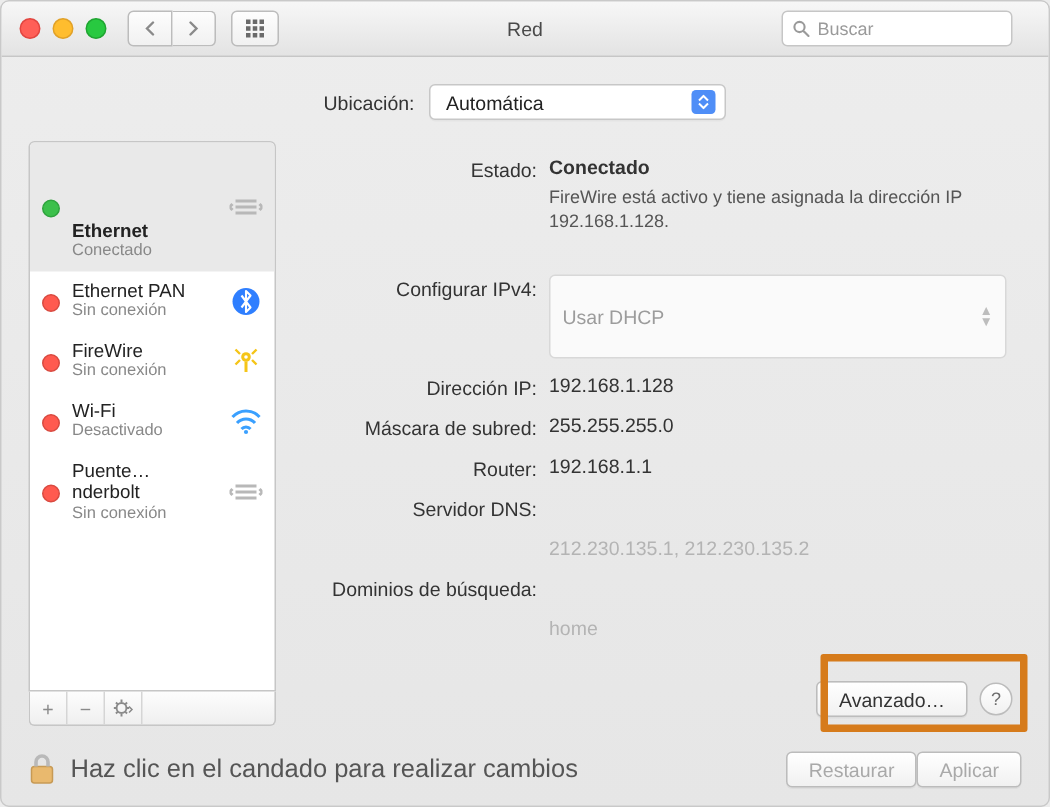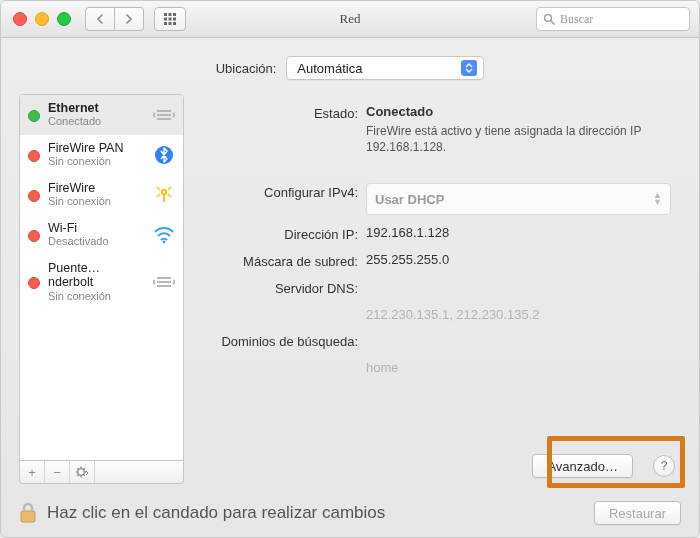--- a/index.html
+++ b/index.html
@@ -1,65 +1,65 @@
 <!DOCTYPE html>
 <html><head>
 <meta charset="utf-8">
 <style>
   html,body{margin:0;padding:0;font-family:-apple-system,"Helvetica Neue",Arial,sans-serif;font-size:13px;color:#222;background:#ececec;}
   .window{width:700px;height:538px;background:linear-gradient(#ededed,#e6e6e6);border:1px solid #c9c9c9;border-radius:6px;box-sizing:border-box;position:relative;overflow:hidden;}
   
-  .titlebar{height:36px;background:linear-gradient(#f7f7f7,#e3e3e3);border-bottom:1px solid #c6c6c6;display:flex;align-items:center;position:relative;font-family:Liberation Serif, serif;}
+  .titlebar{height:36px;background:linear-gradient(#f7f7f7,#e3e3e3);border-bottom:1px solid #c6c6c6;display:flex;align-items:center;position:relative;}
   .traffic{display:flex;gap:8px;margin-left:12px;}
   .tl{width:12px;height:12px;border-radius:50%;}
   .tl.red{background:#ff5f57;border:1px solid #e24640;}
   .tl.yellow{background:#ffbd2e;border:1px solid #e1a127;}
   .tl.green{background:#28c940;border:1px solid #1fa531;}
   .navbtns{display:flex;margin-left:14px;}
   .segbtn{height:22px;width:28px;background:linear-gradient(#fdfdfd,#f1f1f1);border:1px solid #bcbcbc;display:flex;align-items:center;justify-content:center;color:#8a8a8a;font-size:12px;}
   .segbtn:first-child{border-radius:4px 0 0 4px;}
   .segbtn:last-child{border-radius:0 4px 4px 0;border-left:none;}
   .gridbtn{height:22px;width:30px;margin-left:10px;background:linear-gradient(#fdfdfd,#f1f1f1);border:1px solid #bcbcbc;border-radius:4px;display:flex;align-items:center;justify-content:center;color:#6a6a6a;}
   .titlecenter{position:absolute;left:0;right:0;text-align:center;font-size:13px;color:#4a4a4a;pointer-events:none;}
-  .searchwrap{margin-left:auto;margin-right:9px;}
+  .searchwrap{margin-left:auto;margin-right:24px;}
   .searchbox{height:22px;width:140px;border:1px solid #c6c6c6;border-radius:4px;background:#fff;display:flex;align-items:center;padding:0 6px;color:#9a9a9a;font-size:12px;gap:5px;}
   
   .locationrow{display:flex;align-items:center;justify-content:center;gap:10px;padding:18px 0 14px 0;}
   .loclabel{color:#333;}
   .popup{height:22px;border:1px solid #c7c7c7;border-radius:4px;background:#fff;display:flex;align-items:center;padding:0 6px 0 10px;min-width:180px;justify-content:space-between;box-shadow:0 1px 0 rgba(0,0,0,0.03);gap:42px;}
   .popup .arrows{width:16px;height:16px;background:#4f8ef7;border-radius:3px;display:flex;flex-direction:column;align-items:center;justify-content:center;gap:0;}
   .popup .arrows svg{width:8px;height:5px;}
   
   .body{display:flex;padding:0 18px 0 18px;gap:14px;height:390px;}
   .sidebar{width:165px;display:flex;flex-direction:column;}
   .svclist{flex:1;background:#fff;border:1px solid #c6c6c6;border-radius:4px 4px 0 0;overflow:auto;}
   .svcitem{display:flex;align-items:center;padding:6px 8px 6px 8px;gap:8px;position:relative;border-bottom:1px solid transparent;}
   .svcitem .dot{width:10px;height:10px;border-radius:50%;flex:0 0 auto;margin-top:2px;}
   .dot.green{background:#3cc04b;border:1px solid #2fa33d;}
   .dot.red{background:#ff5a4f;border:1px solid #d94a40;}
   .svcitem .txt{flex:1;line-height:1.15;}
   .svcitem .name{font-size:12.5px;color:#222;}
   .svcitem .status{font-size:11px;color:#888;}
   .svcitem.selected{background:#e9e9e9;}
-  .svcitem.selected .name{font-weight:600;}
+  .svcitem.selected .name{font-weight:600;margin-top:46px;}
   .svcicon{width:22px;height:22px;flex:0 0 auto;display:flex;align-items:center;justify-content:center;}
   .listtoolbar{height:22px;background:linear-gradient(#fdfdfd,#efefef);border:1px solid #c6c6c6;border-top:none;border-radius:0 0 4px 4px;display:flex;align-items:center;color:#8a8a8a;}
   .listtoolbar .tbtn{width:24px;height:100%;display:flex;align-items:center;justify-content:center;border-right:1px solid #d5d5d5;font-size:13px;}
   
   .detail{flex:1;background:transparent;position:relative;}
   .detailinner{padding:10px 10px 0 10px;}
   .formrow{display:flex;align-items:flex-start;margin-bottom:10px;justify-content:flex-end;}
   .formrow .lbl{width:150px;text-align:right;padding-right:8px;color:#333;font-size:13px;padding-top:2px;}
   .formrow .val{flex:1;color:#333;font-size:13px;}
   .formrow .val.bold{font-weight:600;}
   .formrow .val.muted{color:#b4b4b4;margin-top:28px;}
   .substatus{font-size:12px;color:#555;max-width:300px;margin-top:4px;line-height:1.35;}
-  .selectlike{height:22px;border:1px solid #d8d8d8;border-radius:4px;background:#fafafa;display:flex;align-items:center;padding:4px 8px;color:#9c9c9c;justify-content:space-between;min-width:270px;font-weight:bold;}
+  .selectlike{height:22px;border:1px solid #d8d8d8;border-radius:4px;background:#fafafa;display:flex;align-items:center;padding:16px 8px;color:#9c9c9c;justify-content:space-between;min-width:270px;}
   .selectlike .miniarrows{color:#bdbdbd;font-size:9px;line-height:7px;display:flex;flex-direction:column;}
-  .advancedwrap{position:absolute;bottom:6px;right:6px;display:flex;align-items:center;gap:20px;}
+  .advancedwrap{position:absolute;bottom:6px;right:6px;display:flex;align-items:center;gap:8px;}
   .macbtn{height:22px;padding:0 14px;background:linear-gradient(#ffffff,#f1f1f1);border:1px solid #bcbcbc;border-radius:4px;font-size:13px;color:#333;display:flex;align-items:center;box-shadow:0 1px 0 rgba(0,0,0,0.04);}
   .helpbtn{width:20px;height:20px;border:1px solid #bcbcbc;border-radius:50%;display:flex;align-items:center;justify-content:center;color:#6c6c6c;font-size:12px;background:linear-gradient(#fff,#f1f1f1);}
   .highlightbox{position:absolute;border:5px solid #d67b1b;border-radius:2px;pointer-events:none;}
   
   .footer{position:absolute;left:0;right:0;bottom:0;height:48px;display:flex;align-items:center;padding:0 18px;gap:10px;}
   .lock{width:18px;height:22px;}
   .footertext{color:#555;font-size:17px;}
   .footerbtns{margin-left:auto;display:flex;}
   .macbtn.dim{color:#a9a9a9;}
 </style>
@@ -143,21 +143,21 @@
             <svg width="22" height="16" viewBox="0 0 22 16">
                 <path d="M4 4 H18 M4 8 H18 M4 12 H18" stroke="#b8b8b8" stroke-width="2"></path>
                 <path d="M2 6 L0 8 L2 10 M20 6 L22 8 L20 10" stroke="#b8b8b8" stroke-width="2" fill="none"></path>
               </svg>
           </span>
         </div>
 
         <div class="svcitem">
           <span class="dot red"></span>
           <div class="txt">
-            <div class="name">FireWire PAN</div>
+            <div class="name">Ethernet PAN</div>
             <div class="status">Sin conexión</div>
           </div>
           <span class="svcicon">
             <svg width="20" height="20" viewBox="0 0 20 20">
                 <circle cx="10" cy="10" r="9" fill="#2f7fff"></circle>
                 <path d="M7 6 L13 14 L10 17 V3 L13 6 L7 14" stroke="#fff" stroke-width="1.4" fill="none" stroke-linejoin="round"></path>
               </svg>
           </span>
         </div>
 
@@ -259,20 +259,24 @@
         <div class="formrow">
           <div class="lbl">Dirección IP:</div>
           <div class="val">192.168.1.128</div>
         </div>
 
         <div class="formrow">
           <div class="lbl">Máscara de subred:</div>
           <div class="val">255.255.255.0</div>
         </div>
 
+        <div class="formrow">
+          <div class="lbl">Router:</div>
+          <div class="val">192.168.1.1</div>
+        </div>
 
         <div class="formrow">
           <div class="lbl">Servidor DNS:</div>
           <div class="val muted">212.230.135.1, 212.230.135.2</div>
         </div>
 
         <div class="formrow">
           <div class="lbl">Dominios de búsqueda:</div>
           <div class="val muted">home</div>
         </div>
@@ -292,16 +296,17 @@
   <div class="footer">
     <span class="lock">
       <svg width="18" height="22" viewBox="0 0 18 22">
           <rect x="2" y="9" width="14" height="11" rx="2" fill="#e9b96e" stroke="#c79a55"></rect>
           <path d="M5 9 V6 a4 4 0 0 1 8 0 V9" stroke="#b9b9b9" stroke-width="2.4" fill="none"></path>
         </svg>
     </span>
     <span class="footertext">Haz clic en el candado para realizar cambios</span>
     <div class="footerbtns">
       <div class="macbtn dim">Restaurar</div>
+      <div class="macbtn dim">Aplicar</div>
     </div>
   </div>
 
 </div>
 
 </body></html>

